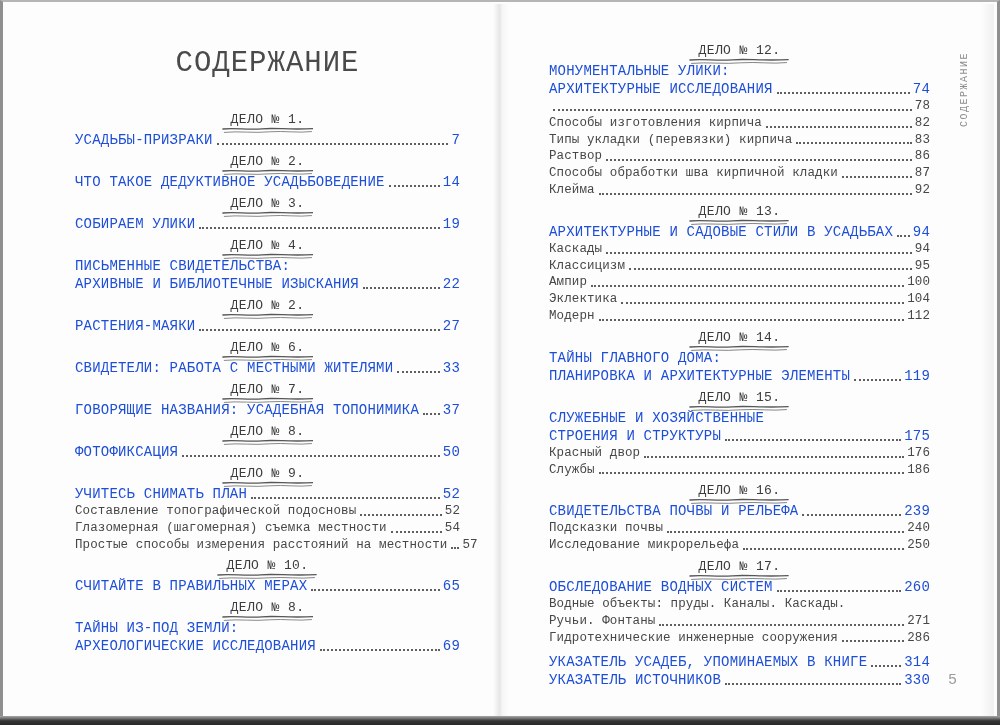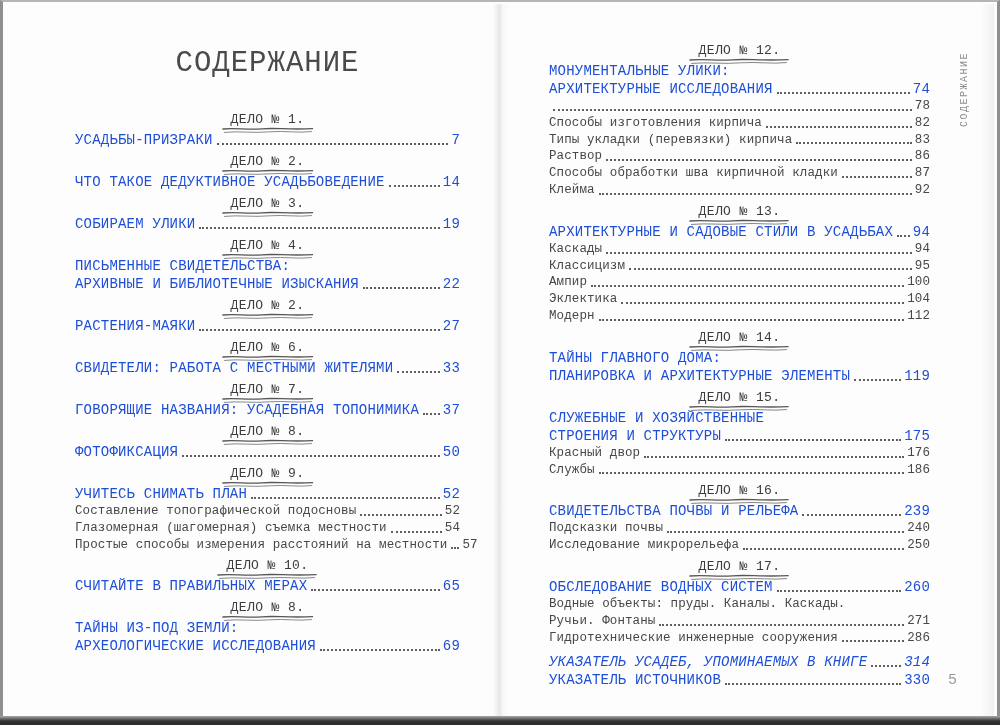--- a/index.html
+++ b/index.html
@@ -35,21 +35,21 @@
   .section{margin-bottom:2px;}
   .heading{
     text-align:center;font-size:13px;line-height:15px;margin:5px 0 4px 0;
     letter-spacing:0.4px;color:#3c3c3c;
   }
   .hwrap{position:relative;display:inline-block;padding:0 2px;}
   .hwrap svg{position:absolute;left:-7px;top:100%;width:calc(100% + 14px);height:7px;margin-top:0px;}
   .row{display:flex;align-items:baseline;}
   .row.caps{font-size:14px;line-height:18px;letter-spacing:0.2px;color:#1d4ed8;}
   .row.sub{font-size:12.5px;line-height:16.8px;letter-spacing:0.1px;color:#474747;}
-  .row.gap{margin-top:7px;font-style:italic;}
+  .row.gap{margin-top:7px;}
   .etext{white-space:nowrap;}
   .leader{
     flex:1 1 auto;min-width:8px;align-self:flex-end;
     border-bottom:2px dotted #5f5f5f;margin:0 3px 4px 4px;
   }
   .pagenum{flex:0 0 auto;text-align:center;}
   .folio{
     position:absolute;right:40px;bottom:36px;font-size:15px;color:#9b9b9b;
   }
   .margin-label{

